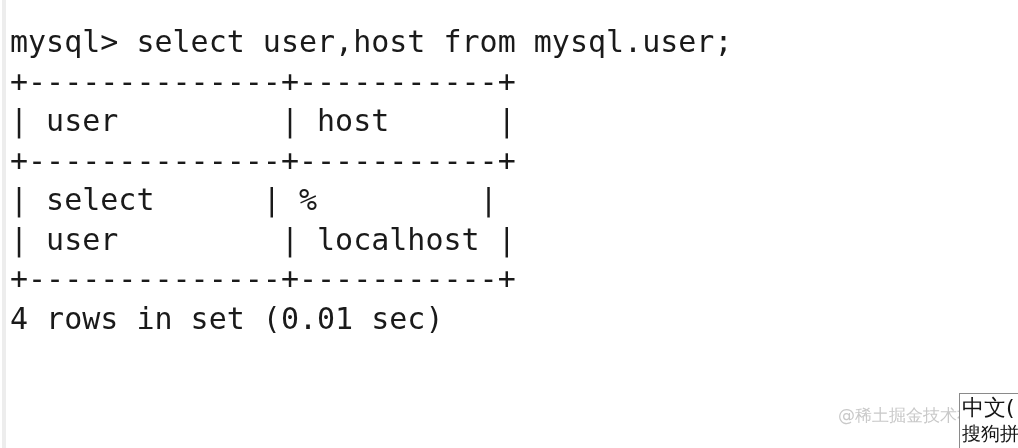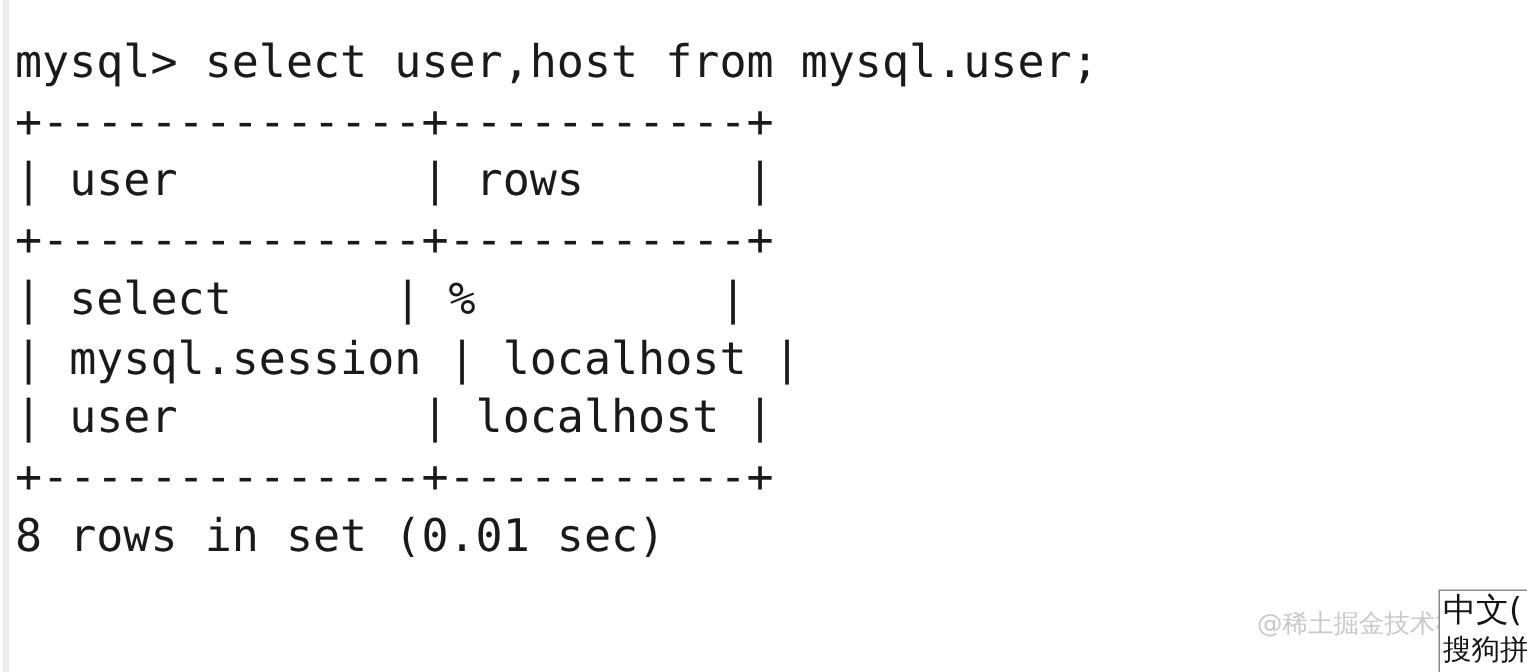--- a/index.html
+++ b/index.html
@@ -80,27 +80,26 @@
 </head>
 <body>
 
 <div id="screen">
 
   <div id="left-gutter"></div>
 
   <div id="terminal">
     <div class="line">mysql&gt; select user,host from mysql.user;</div>
     <div class="line">+--------------+-----------+</div>
-    <div class="line">| user         | rows      |</div>
+    <div class="line">| user         | host      |</div>
     <div class="line">+--------------+-----------+</div>
     <div class="line">| select      | %         |</div>
-    <div class="line">| mysql.session | localhost |</div>
     <div class="line">| user         | localhost |</div>
     <div class="line">+--------------+-----------+</div>
-    <div class="line">8 rows in set (0.01 sec)</div>
+    <div class="line">4 rows in set (0.01 sec)</div>
   </div>
 
   <div id="watermark">@稀土掘金技术社区</div>
 
   <div id="ime-popup">
     <div class="ime-line">中文(</div>
     <div class="ime-line ime-sub">搜狗拼</div>
   </div>
 
 </div>

